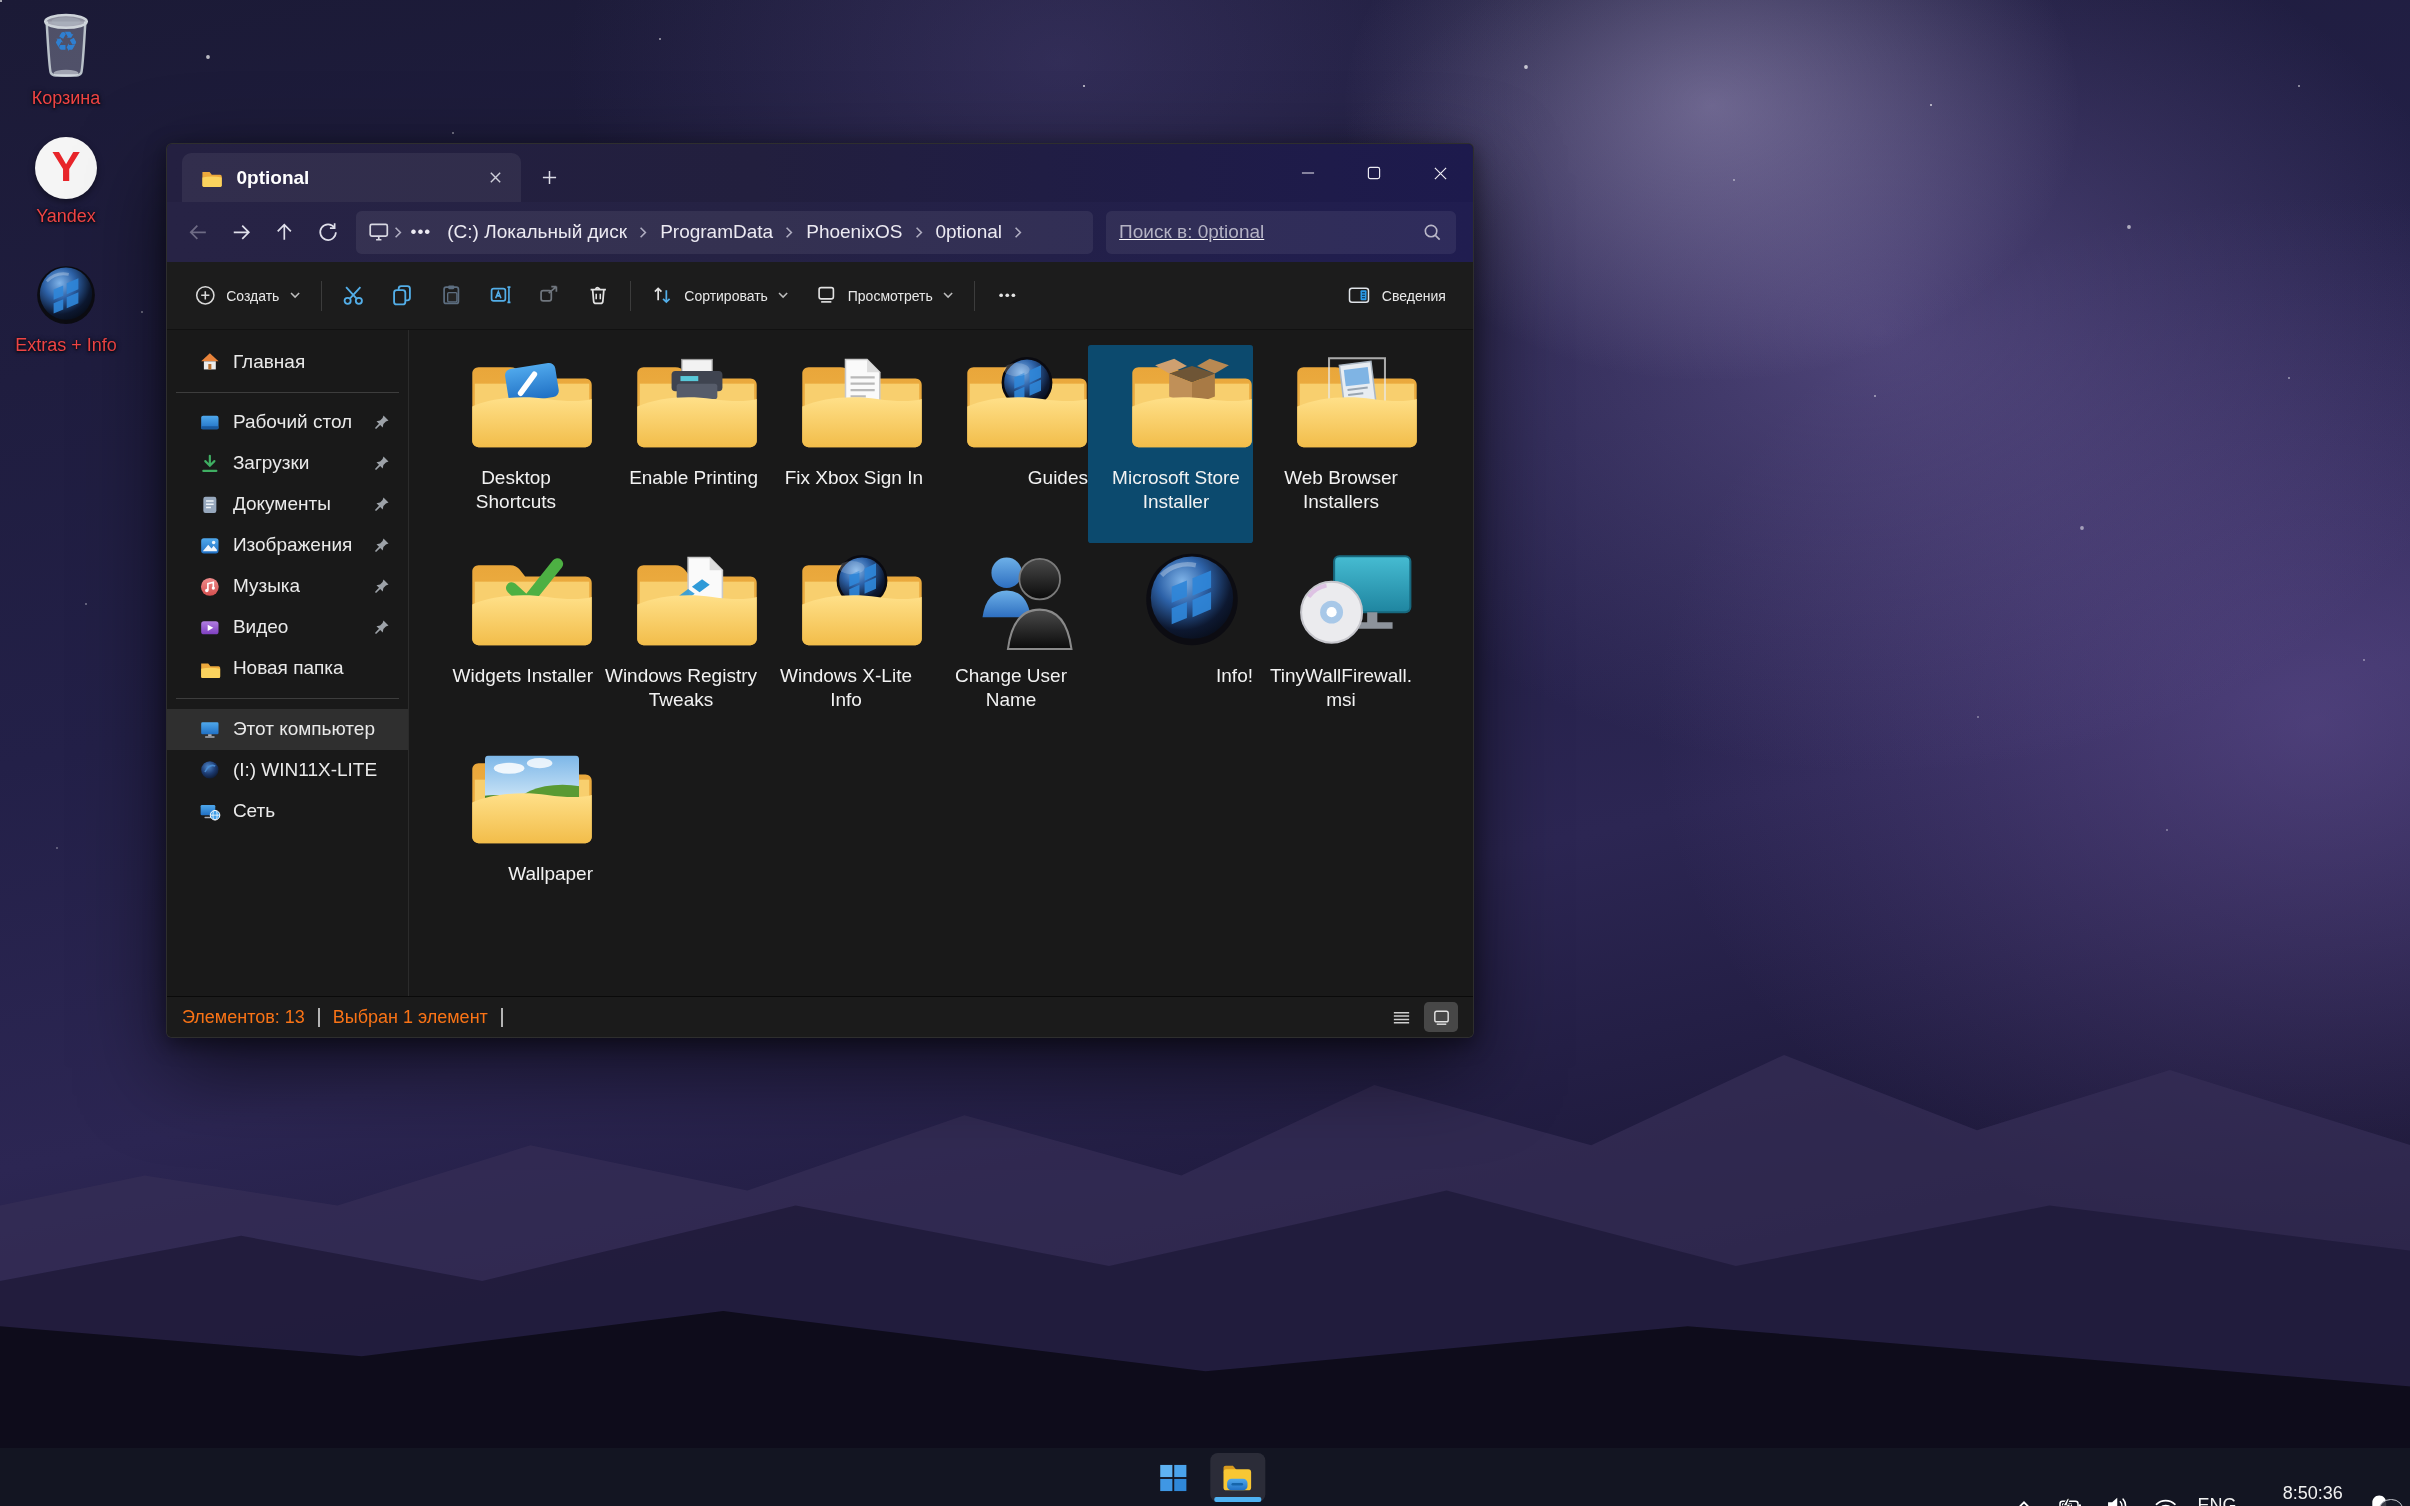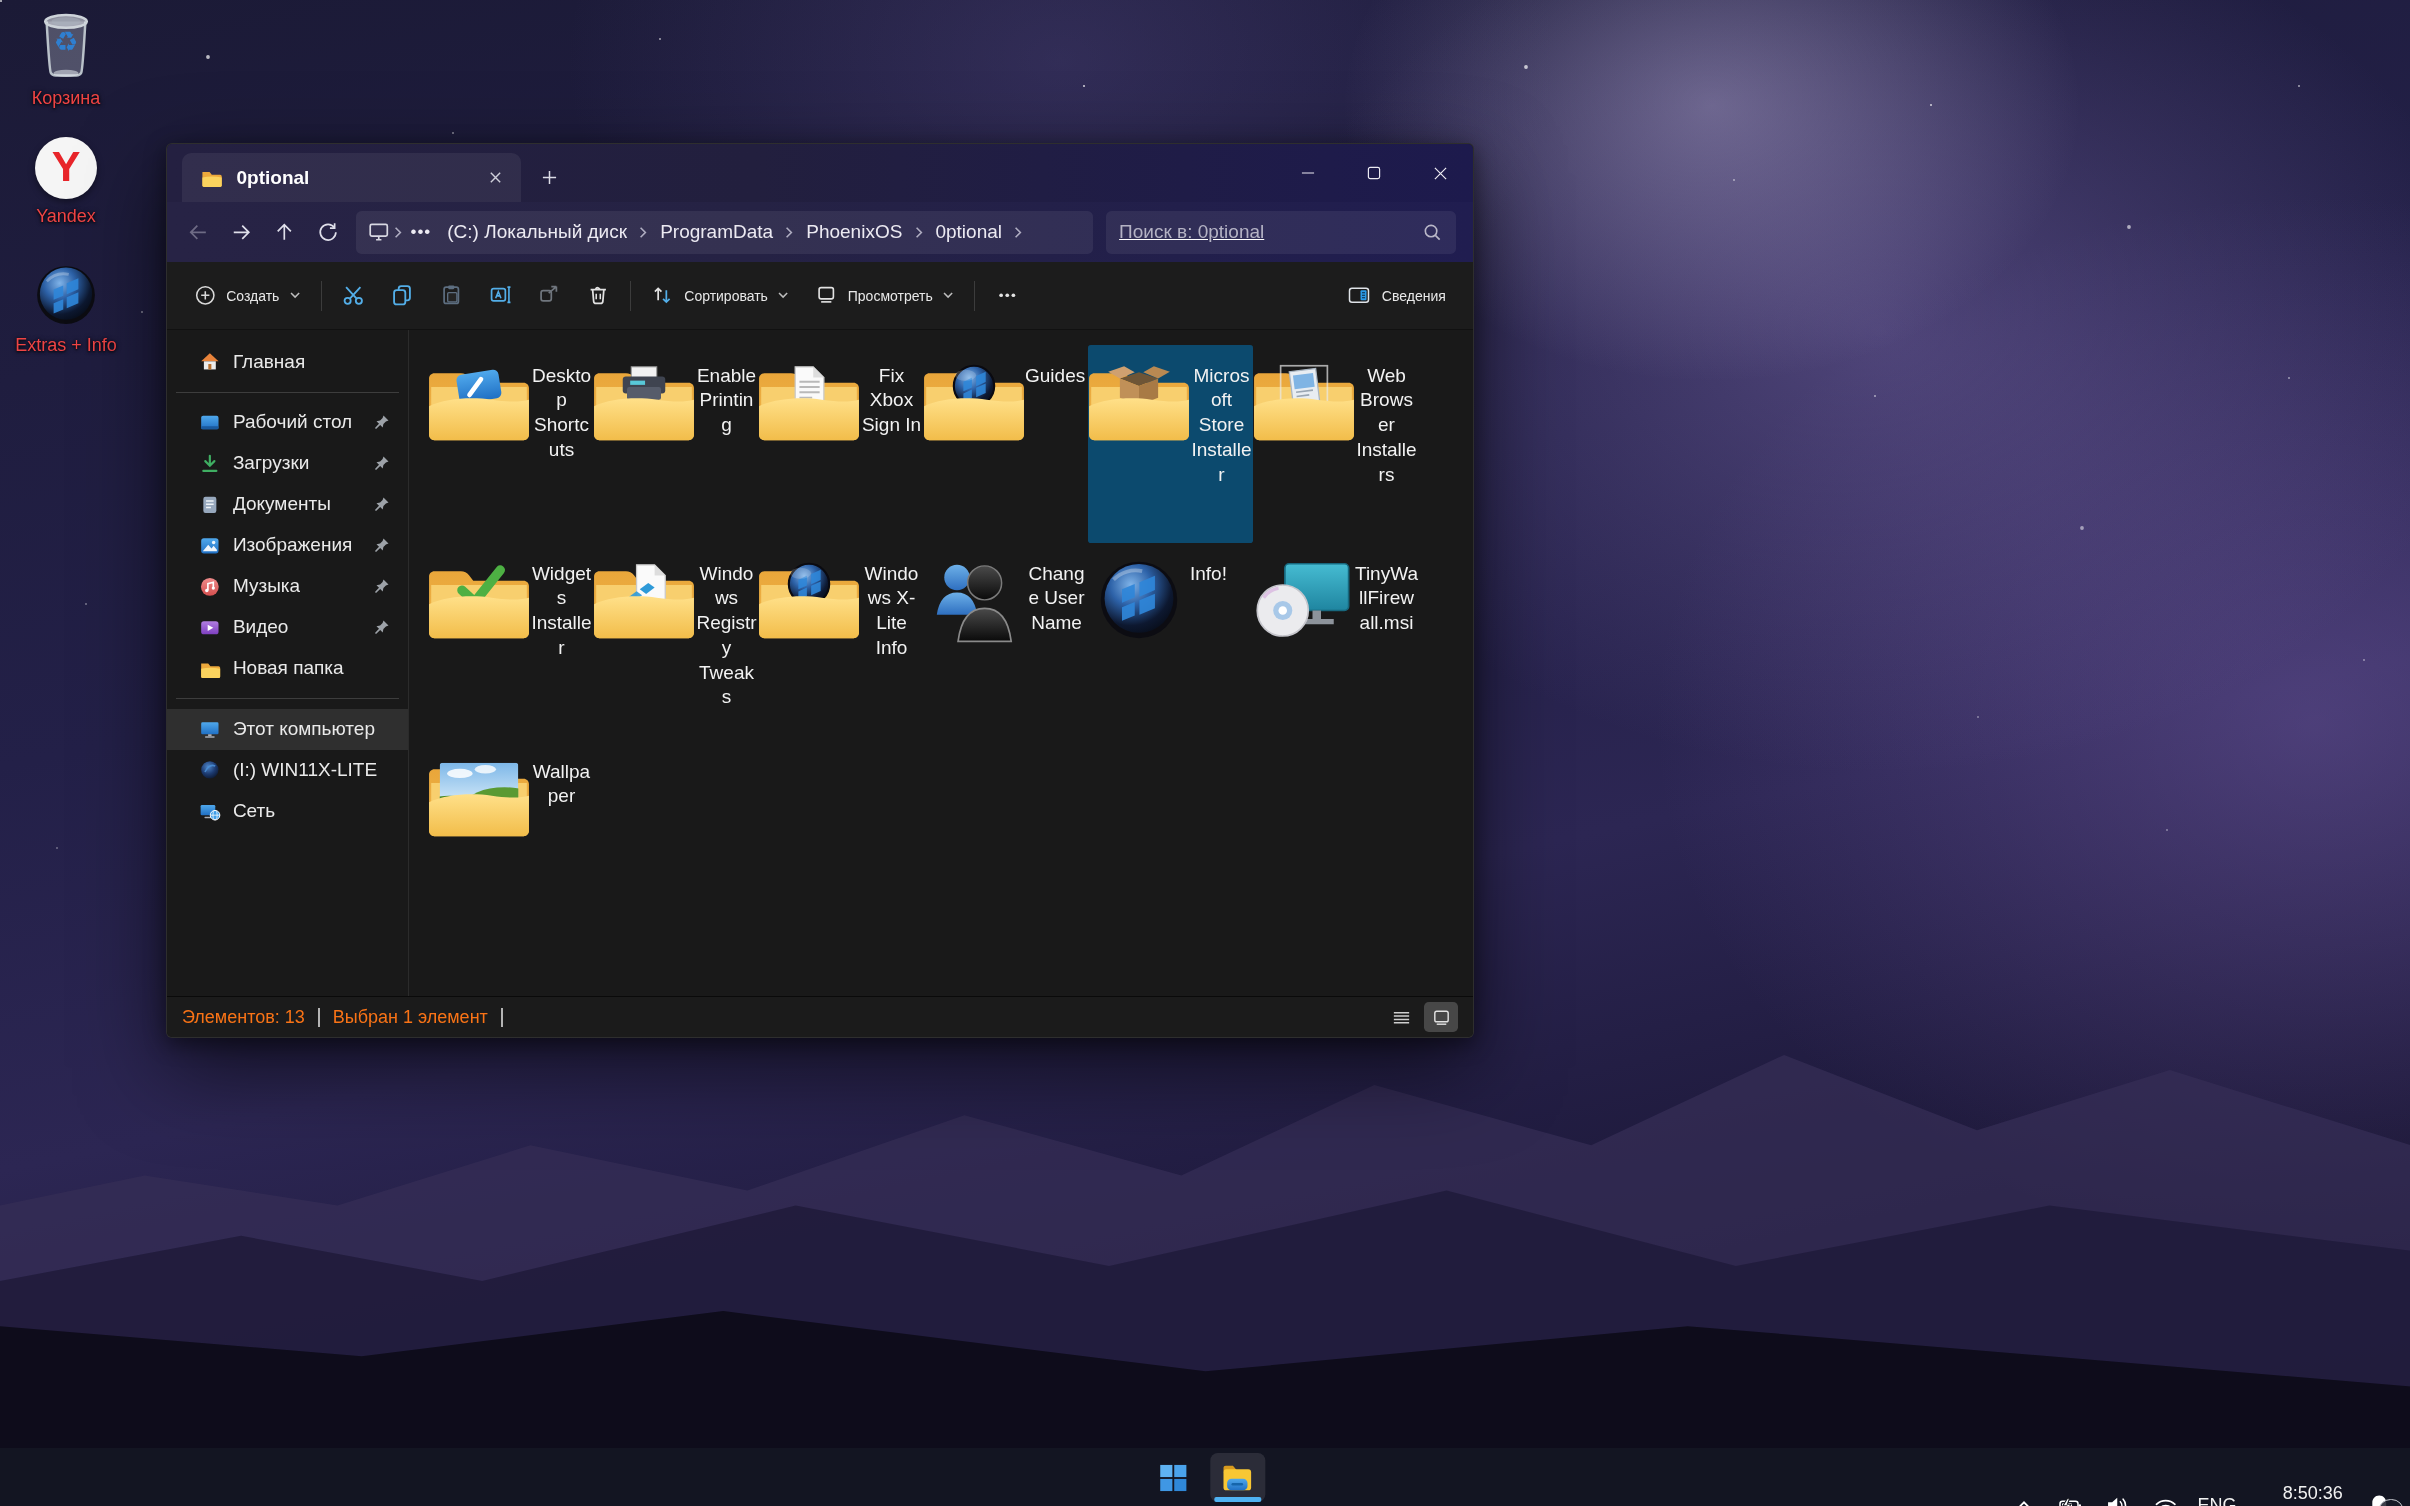--- a/index.html
+++ b/index.html
@@ -97,21 +97,21 @@
   
   .body{ flex:1; display:flex; background:#191919; min-height:0;}
   .sidebar{ width:242px; flex:0 0 242px; padding:11.3px 7.5px 0 7.5px; border-right:0.9px solid #2b2b2b; overflow:hidden;}
   .side-row{ height:41px; display:flex; align-items:center; gap:12.2px; padding:0 9.4px 0 24.5px; border-radius:4.7px; font-size:19px; color:#eaeaea;}
   .side-row.selected{ background:#2f2f2f; margin:0 -7.5px; padding:0 17px 0 32px; border-radius:0;}
   .side-row .s-label{ white-space:nowrap; overflow:hidden;}
   .side-row .pin{ margin-left:auto; }
   .side-div{ height:0.9px; background:#3d3d3d; margin:9.4px 1.9px;}
 
   .main{ flex:1; padding:15px 19px; display:flex; flex-wrap:wrap; align-content:flex-start; overflow:hidden;}
-  .cell{ width:165px; height:198px; display:flex; flex-direction:row; align-items:flex-start; padding-top:7.5px; border-radius:2.8px;}
+  .cell{ width:165px; height:198px; display:flex; flex-direction:column; align-items:flex-end; padding-top:7.5px; border-radius:2.8px;}
   .cell.selected{ background:#0c4a6e; }
   .cell svg.item-icon{ width:122px; height:102px; flex:0 0 102px;}
   .cell .c-label{ margin-top:11.3px; font-size:19px; color:#f2f2f2; text-align:center; line-height:1.3;
     max-width:154px; overflow-wrap:anywhere;}
 
   
   .statusbar{ height:41px; flex:0 0 41px; background:#1b1b1b; border-top:0.9px solid #0a0a0a;
     display:flex; align-items:center; padding:0 15px; font-size:18px; color:#f97316; gap:13px;}
   .st-div{ width:1.9px; height:19px; background:#cfcfcf; opacity:.85;}
   .view-btn{ width:34px; height:30px; border-radius:4.7px; }

